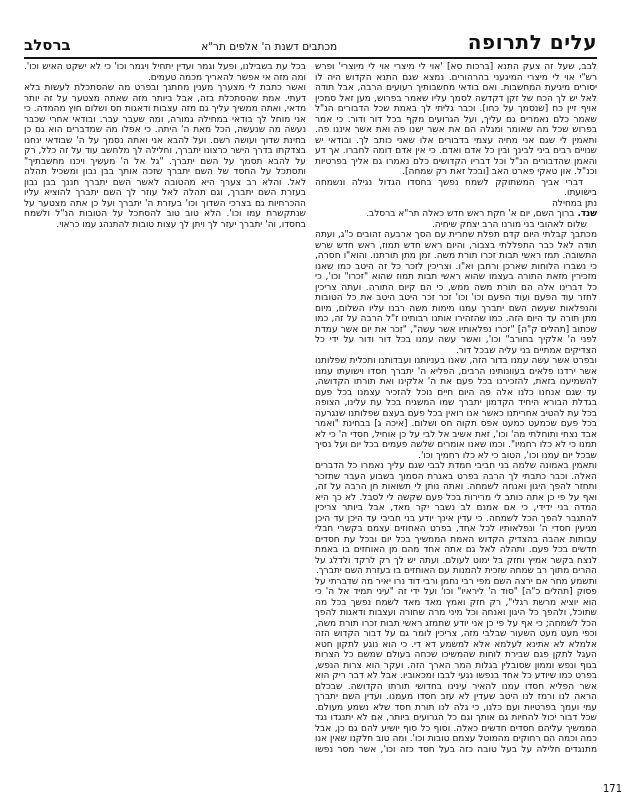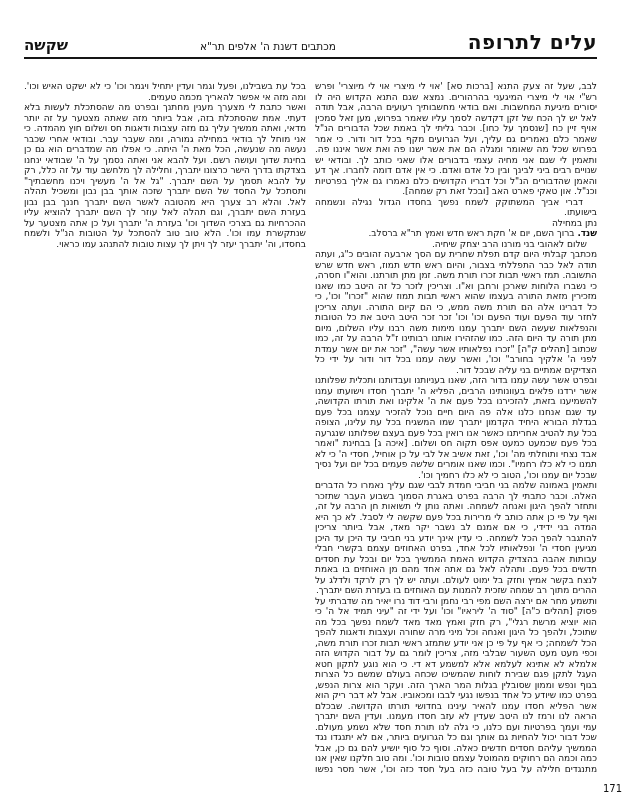--- a/index.html
+++ b/index.html
@@ -30,21 +30,21 @@
   .masthead .subtitle {
     font-size:10.5px;
     padding-bottom:2px;
   }
   .masthead .edition {
     font-weight:bold;
     font-size:15px;
   }
   .body-columns {
     position:absolute;
-    top:81px; right:25px; left:24px;
+    top:61px; right:25px; left:24px;
     height:700px;
     column-count:2;
     column-gap:9px;
     column-fill:auto;
     font-size:9px;
     line-height:10.5px;
     text-align:justify;
     overflow:hidden;
   }
   .body-columns p { margin:0; }
@@ -62,29 +62,29 @@
   }
 </style>
 </head>
 <body>
 
 <div class="page">
 
   <div class="masthead">
     <div class="title">עלים לתרופה</div>
     <div class="subtitle">מכתבים דשנת ה' אלפים תר"א</div>
-    <div class="edition">שקשה</div>
+    <div class="edition">ברסלב</div>
   </div>
 
   <div class="body-columns">
     <p>לבב, שעל זה צעק התנא [ברכות סא] 'אוי לי מיצרי אוי לי מיוצרי' ופרש רש"י אוי לי מיצרי המיגעני בהרהורים. נמצא שגם התנא הקדוש היה לו יסורים מיגיעת המחשבות. ואם בודאי מחשבותיך רעועים הרבה, אבל תודה לאל יש לך הכח של זקן דקדשה לסמך עליו שאמר בפרוש, מען זאל סמכין אויף זיין כח [שנסמך על כחו]. וכבר גליתי לך באמת שכל הדבורים הנ"ל שאמר כלם נאמרים גם עליך, ועל הגרועים מקף בכל דור ודור. כי אמר בפרוש שכל מה שאומר ומגלה הם את אשר ישנו פה ואת אשר איננו פה. ותאמין לי שגם אני מחיה עצמי בדבורים אלו שאני כותב לך. ובודאי יש שנויים רבים ביני לבינך ובין כל אדם ואדם. כי אין אדם דומה לחברו. אך דע והאמן שהדבורים הנ"ל וכל דבריו הקדושים כלם נאמרו גם אליך בפרטיות וכנ"ל. און טאקי פארט האב [ובכל זאת רק שמחה].</p>
     <p class="signoff">דברי אביך המשתוקק לשמח נפשך בחסדו הגדול נגילה ונשמחה בישועתו.</p>
     <p class="signer">נתן במחילה</p>
 
-    <p class="heading"><span class="num">שנד.</span><span> ברוך השם, יום א' חקת ראש חדש ואמץ תר"א ברסלב.</span></p>
+    <p class="heading"><span class="num">שנד.</span><span> ברוך השם, יום א' חקת ראש חדש כאלה תר"א ברסלב.</span></p>
     <p class="salutation">שלום לאהובי בני מורנו הרב יצחק שיחיה.</p>
     <p>מכתבך קבלתי היום קדם תפלת שחרית עם הסך ארבעה זהובים כ"ג, ועתה תודה לאל כבר התפללתי בצבור, והיום ראש חדש תמוז, ראש חדש שרש התשובה. תמז ראשי תבות זכרו תורת משה. זמן מתן תורתנו. והוא"ו חסרה, כי נשברו הלוחות שארכן ורחבן וא"ו. וצריכין לזכר כל זה היטב כמו שאנו מזכירין מזאת התורה בעצמו שהוא ראשי תבות תמוז שהוא "זכרו" וכו', כי כל דברינו אלה הם תורת משה ממש, כי הם קיום התורה. ועתה צריכין לחזר עוד הפעם ועוד הפעם וכו' וכו' זכר זכר היטב היטב את כל הטובות והנפלאות שעשה השם יתברך עמנו מימות משה רבנו עליו השלום, מיום מתן תורה עד היום הזה. כמו שהזהירו אותנו רבותינו ז"ל הרבה על זה, כמו שכתוב [תהלים ק"ה] "זכרו נפלאותיו אשר עשה", "זכר את יום אשר עמדת לפני ה' אלקיך בחורב" וכו', ואשר עשה עמנו בכל דור ודור על ידי כל הצדיקים אמתיים בני עליה שבכל דור.</p>
     <p>ובפרט אשר עשה עמנו בדור הזה, שאנו בעניותנו ועבדותנו ותכלית שפלותנו אשר ירדנו פלאים בעוונותינו הרבים, הפליא ה' יתברך חסדו וישועתו עמנו להשמיענו בזאת, להזכירנו בכל פעם את ה' אלקינו ואת תורתו הקדושה, עד שגם אנחנו כלנו אלה פה היום חיים נוכל להזכיר עצמנו בכל פעם בגדלת הבורא היחיד הקדמון יתברך שמו המשגיח בכל עת עלינו, הצופה בכל עת להטיב אחריתנו כאשר אנו רואין בכל פעם בעצם שפלותנו שנגרעה בכל פעם שכמעט כמעט אפס תקוה חס ושלום. [איכה ג] בבחינת "ואמר אבד נצחי ותוחלתי מה' וכו', זאת אשיב אל לבי על כן אוחיל, חסדי ה' כי לא תמנו כי לא כלו רחמיו". וכמו שאנו אומרים שלשה פעמים בכל יום ועל נסיך שבכל יום עמנו וכו', הטוב כי לא כלו רחמיך וכו'.</p>
     <p>ותאמין באמונה שלמה בני חביבי חמדת לבבי שגם עליך נאמרו כל הדברים האלה. וכבר כתבתי לך הרבה בפרט באגרת הסמוך בשבוע העבר שתזכר ותחזר להפך היגון ואנחה לשמחה. ואתה נותן לי תשואות חן הרבה על זה, ואף על פי כן אתה כותב לי מרירות בכל פעם שקשה לי לסבל. לא כך היא המדה בני ידידי, כי אם אמנם לב נשבר יקר מאד, אבל ביותר צריכין להתגבר להפך הכל לשמחה. כי עדין אינך יודע בני חביבי עד היכן עד היכן מגיעין חסדי ה' ונפלאותיו לכל אחד, בפרט האחוזים עצמם בקשרי חבלי עבותות אהבה בהצדיק הקדוש האמת הממשיך בכל יום ובכל עת חסדים חדשים בכל פעם. ותהלה לאל גם אתה אחד מהם מן האוחזים בו באמת לנצח בקשר אמיץ וחזק בל ימוט לעולם. ועתה יש לך רק לרקד ולדלג על ההרים מתוך רב שמחה שזכית להמנות עם האוחזים בו בעזרת השם יתברך.</p>
     <p>ותשמע מחר אם ירצה השם מפי רבי נחמן ורבי דוד נרו יאיר מה שדברתי על פסוק [תהלים כ"ה] "סוד ה' ליראיו" וכו' ועל ידי זה "עיני תמיד אל ה' כי הוא יוציא מרשת רגלי", רק חזק ואמץ מאד מאד לשמח נפשך בכל מה שתוכל, ולהפך כל היגון ואנחה וכל מיני מרה שחורה ועצבות ודאגות להפך הכל לשמחה; כי אף על פי כן אני יודע שתמזג ראשי תבות זכרו תורת משה, וכפי מעט מעט השעור שבלבי מזה, צריכין לומר גם על דבור הקדוש הזה אלמלא לא אתינא לעלמא אלא למשמע דא די. כי הוא נוגע לתקון חטא העגל לתקן פגם שבירת לוחות שהמשיכו שכחה בעולם שמשם כל הצרות בגוף ונפש וממון שסובלין בגלות המר הארך הזה. ועקר הוא צרות הנפש, בפרט כמו שיודע כל אחד בנפשו נגעי לבבו ומכאוביו. אבל לא דבר ריק הוא אשר הפליא חסדו עמנו להאיר עינינו בחדושי תורתו הקדושה. שבכלם הראה לנו ורמז לנו היטב שעדין לא עזב חסדו מעמנו. ועדין השם יתברך עמי ועמך בפרטיות ועם כלנו, כי גלה לנו תורת חסד שלא נשמע מעולם. שכל דבור יכול להחיות גם אותך וגם כל הגרועים ביותר, אם לא יתנגדו נגד הממשיך עליהם חסדים חדשים כאלה. וסוף כל סוף יושיע להם גם כן, אבל כמה וכמה הם רחוקים מהמוטל עצמם טובות וכו'. ומה טוב חלקנו שאין אנו מתנגדים חלילה על בעל טובה כזה בעל חסד כזה וכו', אשר מסר נפשו בכל עת בשבילנו, ופעל וגמר ועדין יתחיל ויגמר וכו' כי לא ישקט האיש וכו'. ומה מזה אי אפשר להאריך מכמה טעמים.</p>
     <p>ואשר כתבת לי מצערך מענין מחתנך ובפרט מה שהסתכלת לעשות בלא דעתי. אמת שהסתכלת בזה, אבל ביותר מזה שאתה מצטער על זה יותר מדאי, ואתה ממשיך עליך גם מזה עצבות ודאגות חס ושלום חוץ מהמדה. כי אני מוחל לך בודאי במחילה גמורה, ומה שעבר עבר. ובודאי אחרי שכבר נעשה מה שנעשה, הכל מאת ה' היתה. כי אפלו מה שמדברים הוא גם כן בחינת שדוך ועושה רשם. ועל להבא אני ואתה נסמך על ה' שבודאי ינחנו בצדקתו בדרך הישר כרצונו יתברך, וחלילה לך מלחשב עוד על זה כלל, רק על להבא תסמך על השם יתברך. "גל אל ה' מעשיך ויכנו מחשבתיך" ותסתכל על החסד של השם יתברך שזכה אותך בבן נבון ומשכיל תהלה לאל. והלא רב צערך היא מהטובה לאשר השם יתברך חננך בבן נבון בעזרת השם יתברך, וגם תהלה לאל עוזר לך השם יתברך להוציא עליו ההכרחיות גם בצרכי השדוך וכו' בעזרת ה' יתברך ועל כן אתה מצטער על שנתקשרת עמו וכו'. הלא טוב טוב להסתכל על הטובות הנ"ל ולשמח בחסדו, וה' יתברך יעזר לך ויתן לך עצות טובות להתנהג עמו כראוי.</p>
   </div>
 
   <div class="pagefoot">
     <span>171</span>

